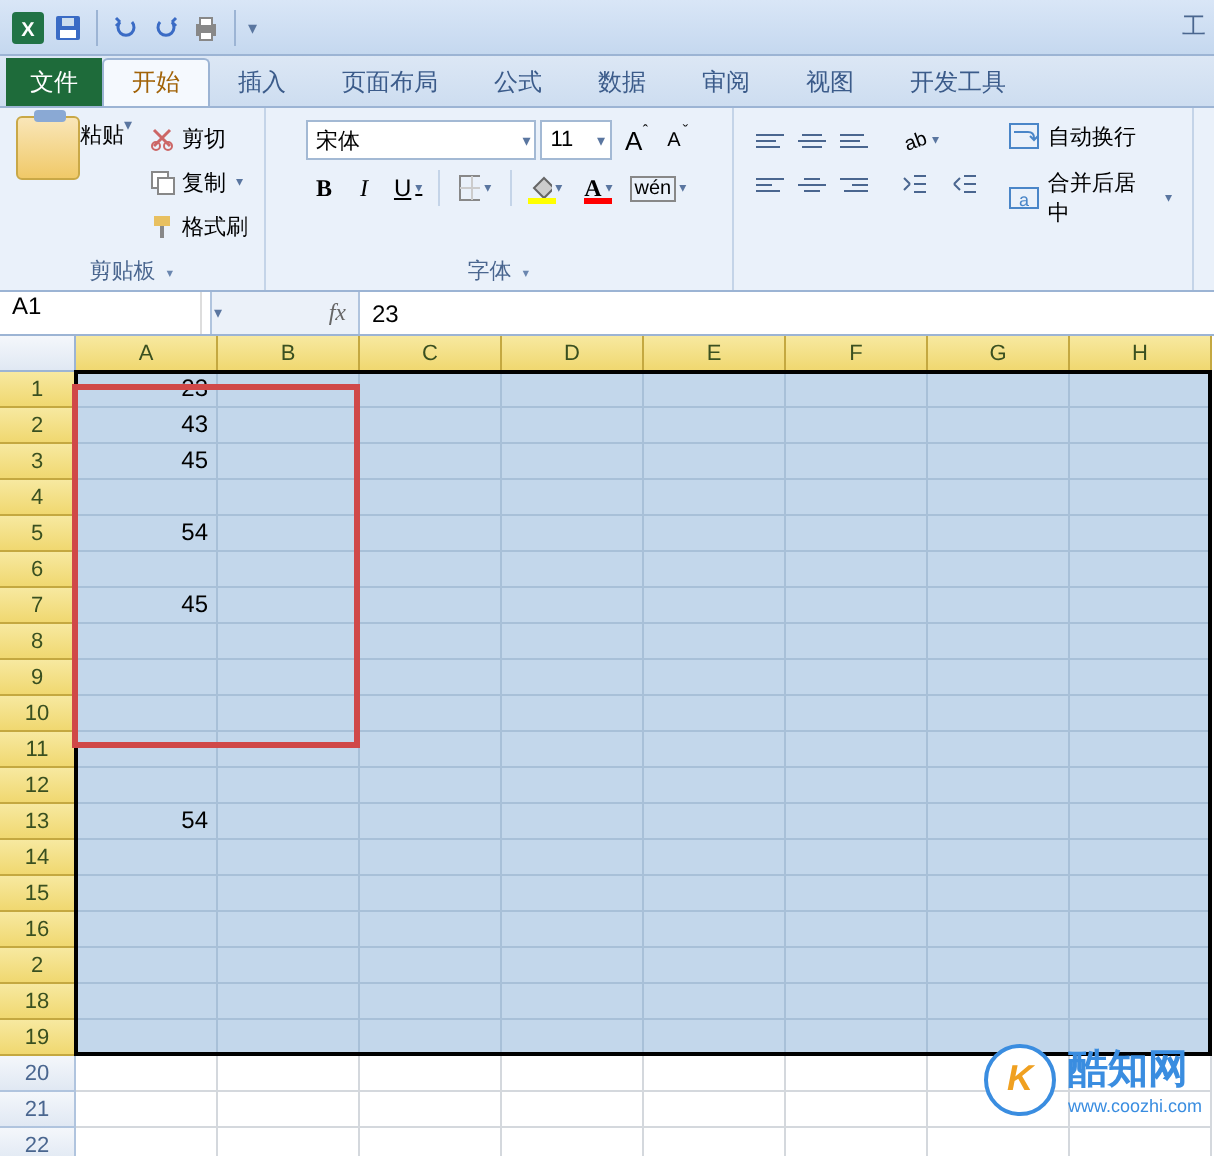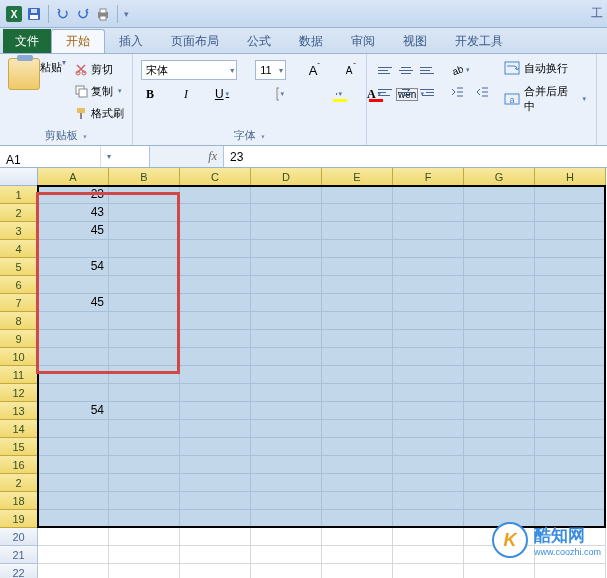--- a/index.html
+++ b/index.html
@@ -27,42 +27,42 @@
 .paste-icon { width: 32px; height: 32px; background: linear-gradient(#f9e6b8, #f0c968); border: 1px solid #c9a847; border-radius: 3px; position: relative; }
 .paste-icon::before { content: ""; position: absolute; top: -4px; left: 8px; width: 16px; height: 6px; background: #8aa9d4; border-radius: 2px; }
 .paste-label { font-size: 11px; margin-top: 2px; }
 .paste-arrow { font-size: 8px; color: #5a76a0; }
 
 .clip-col { display: flex; flex-direction: column; justify-content: space-around; padding: 2px 2px; }
 .clip-item { display: flex; align-items: center; font-size: 11px; padding: 1px 2px; gap: 3px; }
 .ci-icon { width: 14px; height: 14px; display: inline-block; }
 
 .font-group { flex-direction: column; }
-.font-row { display: flex; align-items: center; gap: 18px; margin: 2px 0; }
+.font-row { display: flex; align-items: center; gap: 2px; margin: 2px 12px; }
 .combo { border: 1px solid #a3b9d4; background: #fff; height: 20px; display: flex; align-items: center; padding: 0 4px; font-size: 11px; position: relative; }
 .combo .arrow { position: absolute; right: 2px; font-size: 8px; color: #5a76a0; }
 .font-name { width: 118px; }
 .font-size { width: 36px; }
 .btn { border: 1px solid transparent; padding: 2px 4px; font-size: 12px; cursor: pointer; display: flex; align-items: center; min-width: 18px; justify-content: center; height: 20px; }
 .btn .arrow { font-size: 7px; margin-left: 2px; color: #5a76a0; }
 .bold { font-weight: bold; font-family: "Times New Roman"; }
 .italic { font-style: italic; font-family: "Times New Roman"; }
 .underline { text-decoration: underline; font-family: "Times New Roman"; }
 .color-bar { display: inline-block; width: 14px; height: 3px; position: absolute; bottom: 1px; left: 3px; }
 
 .align-group .align-row { display: flex; gap: 1px; margin: 2px 0; }
 .align-btn { width: 20px; height: 20px; display: flex; flex-direction: column; justify-content: center; gap: 2px; padding: 3px; cursor: pointer; }
 .al-line { height: 1px; background: #4a668f; }
 
 .wrap-col { display: flex; flex-direction: column; gap: 4px; padding: 2px 4px; }
 .wrap-item { display: flex; align-items: center; gap: 4px; font-size: 11px; padding: 2px; }
 
 
 .formula-bar { height: 22px; display: flex; border-bottom: 1px solid #9cb4d4; background: #ebf1f9; }
-.name-box { width: 150px; border-right: 1px solid #b0c4de; display: flex; align-items: flex-end; background:#fff; }
+.name-box { width: 106px; border-right: 1px solid #b0c4de; display: flex; align-items: flex-start; background:#fff; }
 .name-box input { border: none; width: 100px; padding: 0 6px; font-size: 12px; outline: none; font-family: Arial; }
 .name-box .arrow { font-size: 8px; color: #5a76a0; padding: 0 6px; border-left: 1px solid #ddd; height: 100%; display: flex; align-items: center; }
 .fx { width: 74px; display: flex; align-items: center; justify-content: flex-end; padding: 0 6px; font-style: italic; font-family: "Times New Roman"; color: #666; border-right: 1px solid #b0c4de; }
 .formula-input { flex: 1; padding: 0 6px; display: flex; align-items: center; font-family: Arial; background: #fff; }
 
 
 .grid { position: relative; }
 .corner { position: absolute; left: 0; top: 0; width: 38px; height: 18px; background: linear-gradient(#f4f7fb, #e0e8f3); border-right: 1px solid #9cb4d4; border-bottom: 1px solid #9cb4d4; }
 .col-headers { position: absolute; left: 38px; top: 0; height: 18px; display: flex; }
 .col-h { width: 71px; background: linear-gradient(#f7e9a0, #f0d870); border-right: 1px solid #c4a840; border-bottom: 1px solid #c4a840; text-align: center; font-size: 11px; line-height: 18px; color: #3a5020; font-family: Arial; }
@@ -74,21 +74,21 @@
 .cell { width: 71px; height: 18px; border-right: 1px solid #a8c0d8; border-bottom: 1px solid #a8c0d8; background: #c3d7eb; font-size: 12px; text-align: right; padding-right: 4px; line-height: 17px; font-family: SimSun, Arial; }
 .cell-row.unsel .cell { background: #fff; border-color: #d4d8dd; }
 
 
 .selection-border { position: absolute; border: 2px solid #000; pointer-events: none; }
 .red-box { position: absolute; border: 3px solid #d04848; pointer-events: none; }
 
 
 .watermark { position: absolute; right: 6px; bottom: 20px; display: flex; align-items: center; gap: 6px; }
 .wm-logo { width: 36px; height: 36px; border-radius: 50%; border: 2px solid #3a8de0; display: flex; align-items: center; justify-content: center; font-weight: bold; color: #f0a020; font-size: 18px; background: #fff; font-style: italic; }
-.wm-text { color: #3a8de0; font-size: 17px; font-weight: bold; }
+.wm-text { color: #3a8de0; font-size: 20px; font-weight: bold; }
 .wm-sub { color: #3a8de0; font-size: 9px; display: block; text-align: right; }
 </style>
 </head>
 <body>
 
 <div class="title-bar">
   <span class="icon">
       <svg width="16" height="16">
         <rect width="16" height="16" fill="#217346" rx="2"></rect>
         <text x="8" y="12" font-size="10" fill="#fff" text-anchor="middle" font-weight="bold">X</text>

